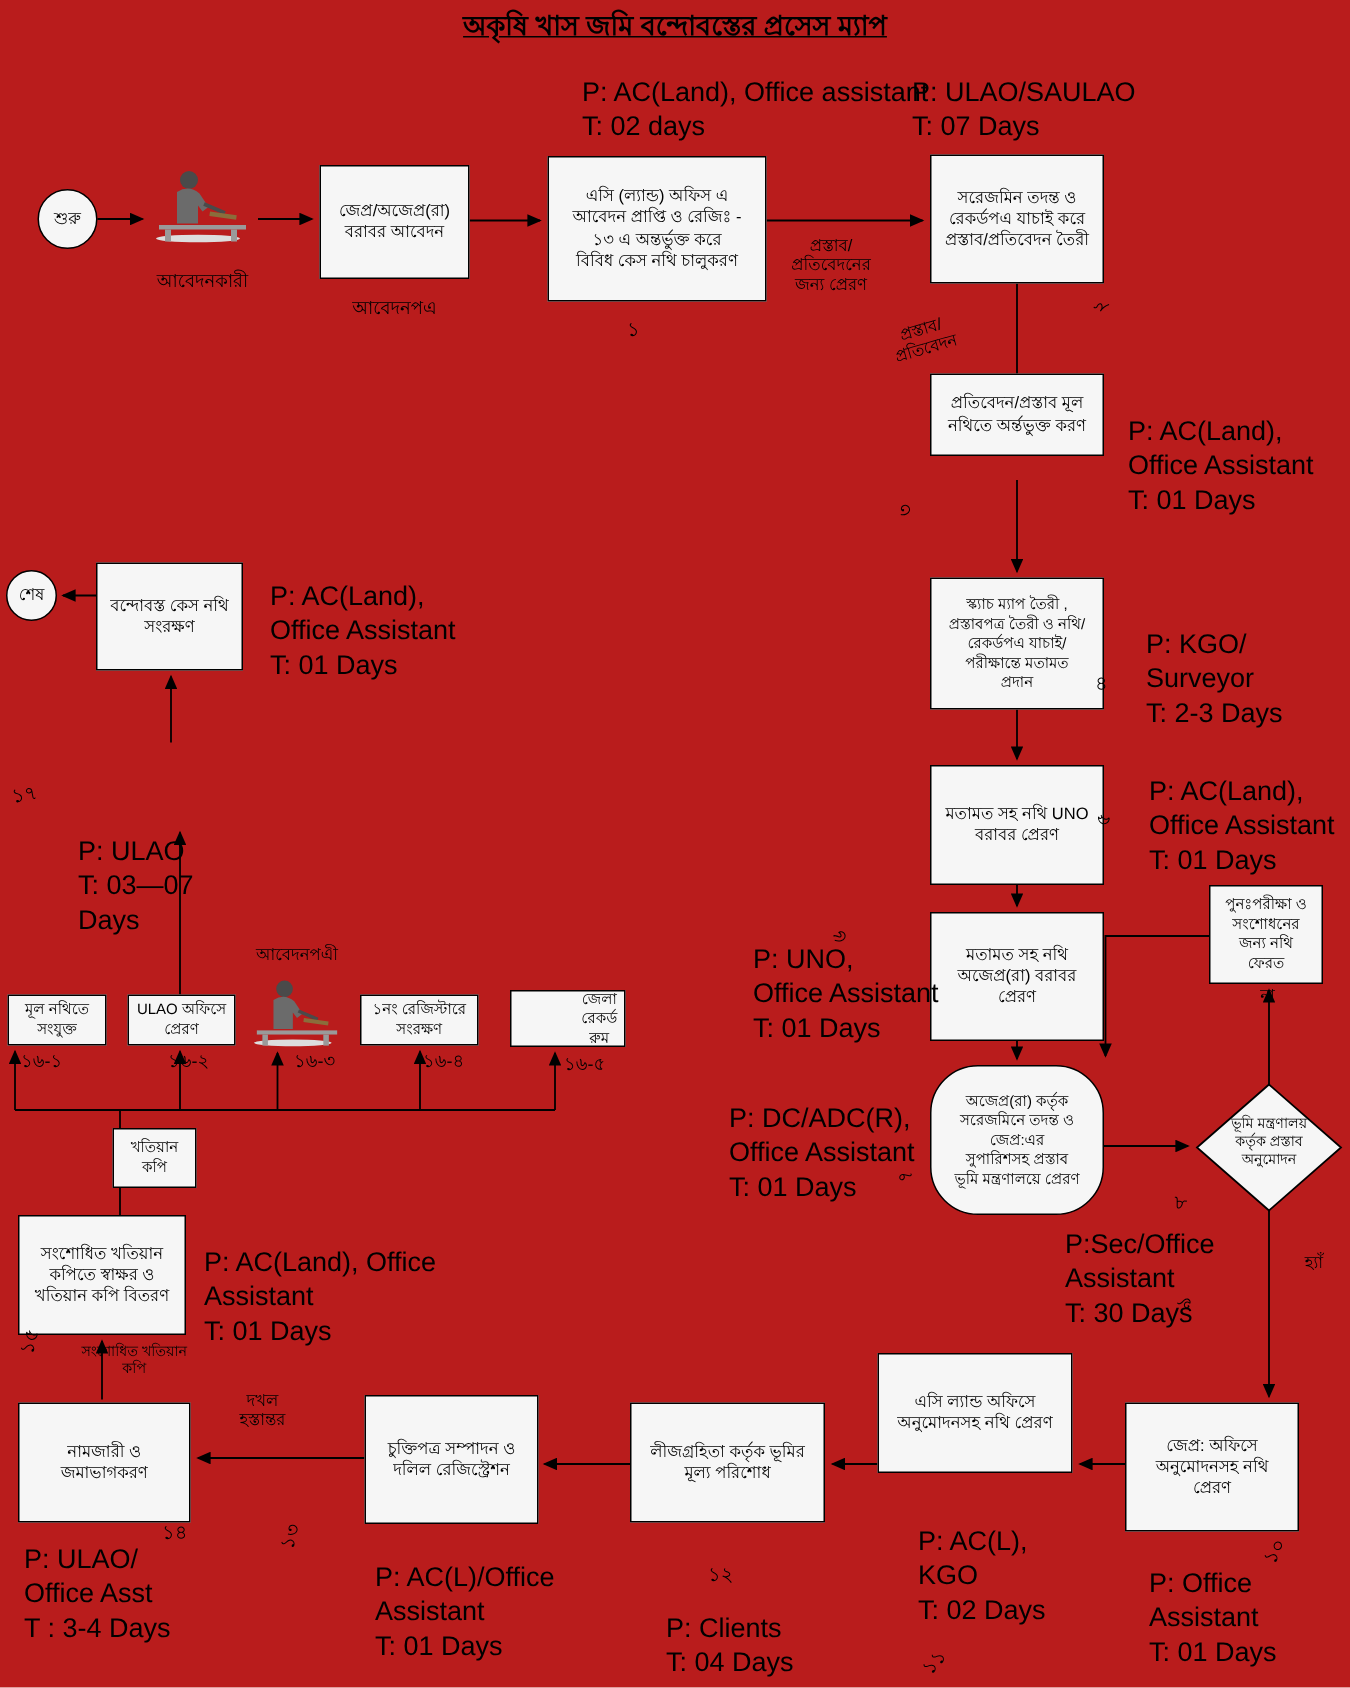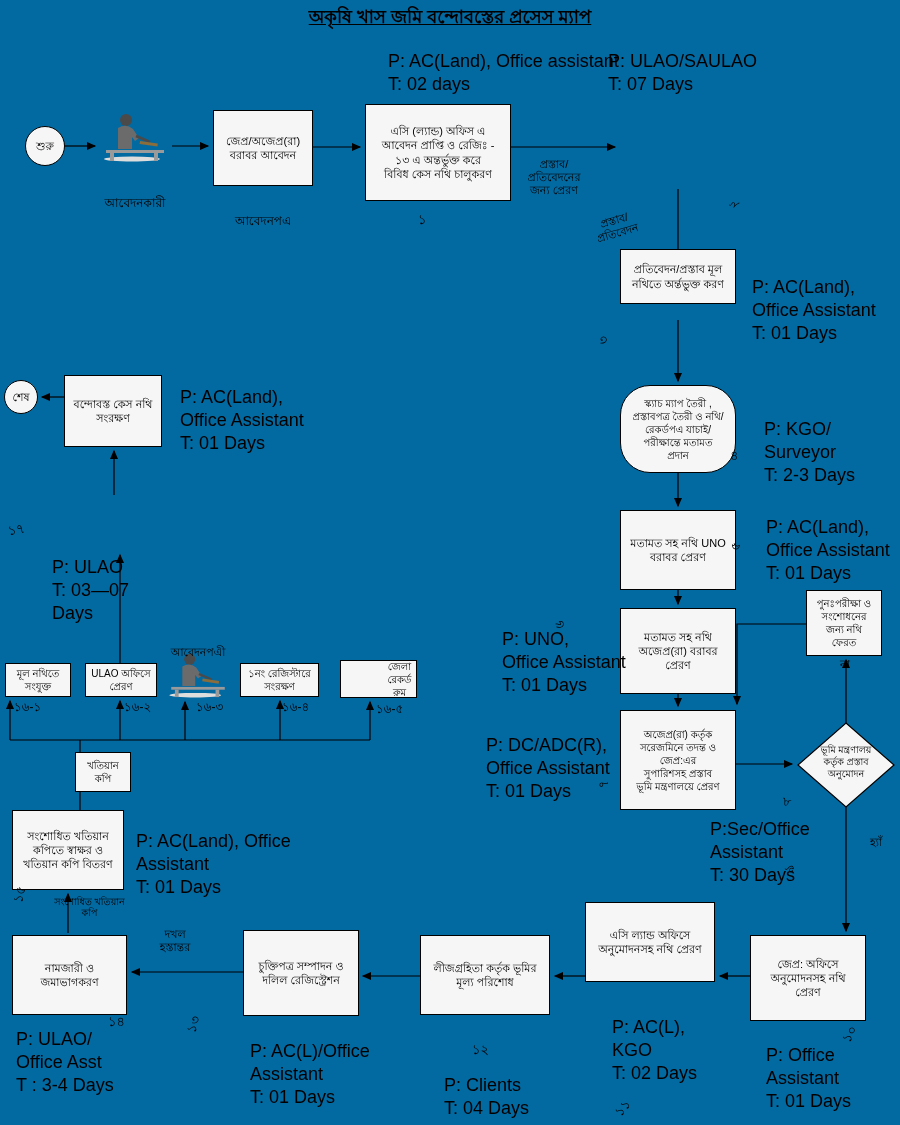--- a/index.html
+++ b/index.html
@@ -1,24 +1,24 @@
 <!DOCTYPE html>
 <html><head>
 <meta charset="utf-8">
 <style>
   html,body{margin:0;padding:0;background:#fff;}
   body{font-family:"Liberation Sans","DejaVu Sans",sans-serif;color:#000;}
-  .canvas{position:relative;width:900px;height:1125px;background:#0369a1;overflow:hidden;}
+  .canvas{position:relative;width:900px;height:1125px;background:#b91c1c;overflow:hidden;}
   .wires{position:absolute;left:0;top:0;}
   .title{position:absolute;left:0;top:3px;width:100%;text-align:center;font-size:18px;font-weight:bold;text-decoration:underline;}
   .node{position:absolute;border:1px solid #000;background:#f6f6f6;display:flex;align-items:center;justify-content:center;
         text-align:center;font-size:11px;line-height:1.3;white-space:pre-line;padding:2px;box-sizing:border-box;}
   .small{font-size:10px;}
   .circle{border-radius:50%;background:#f6f6f6;font-size:11px;}
-  .caption{position:absolute;font-size:12px;text-align:center;white-space:pre-line;margin-top:16px;}
+  .caption{position:absolute;font-size:12px;text-align:center;white-space:pre-line;}
   .ann{position:absolute;font-size:18px;line-height:1.28;white-space:pre-line;}
   .num{position:absolute;font-size:13px;white-space:nowrap;}
   .edge-label{position:absolute;font-size:11px;line-height:1.2;text-align:center;white-space:pre-line;}
   .diamond-text{position:absolute;font-size:9.5px;line-height:1.25;text-align:center;white-space:pre-line;}
   .person{position:absolute;}
 </style>
 </head>
 <body>
 
 <div class="canvas">
@@ -90,35 +90,38 @@
 ১৩ এ অন্তর্ভুক্ত করে
 বিবিধ কেস নথি চালুকরণ</div>
   <div class="ann" style="left:388px;top:50px;">P: AC(Land), Office assistant
 T: 02 days</div>
   <div class="num" style="left:418px;top:210px;">১</div>
 
   <div class="edge-label" style="left:518px;top:158px;width:72px;">প্রস্তাব/
 প্রতিবেদনের
 জন্য প্রেরণ</div>
 
+  <div class="node" style="left:620px;top:103px;width:116px;height:86px;">সরেজমিন তদন্ত ও
+রেকর্ডপএ যাচাই করে
+প্রস্তাব/প্রতিবেদন তৈরী</div>
   <div class="ann" style="left:608px;top:50px;">P: ULAO/SAULAO
 T: 07 Days</div>
   <div class="num" style="left:730px;top:194px;transform:rotate(-75deg);">২</div>
 
   <div class="edge-label" style="left:576px;top:214px;width:80px;transform:rotate(-16deg);">প্রস্তাব/
 প্রতিবেদন</div>
 
   <div class="node" style="left:620px;top:249px;width:116px;height:55px;">প্রতিবেদন/প্রস্তাব মূল
 নথিতে অর্ন্তভুক্ত করণ</div>
   <div class="ann" style="left:752px;top:276px;">P: AC(Land),
 Office Assistant
 T: 01 Days</div>
   <div class="num" style="left:600px;top:330px;transform:rotate(-75deg);">৩</div>
 
-  <div class="node small" style="left:620px;top:385px;width:116px;height:88px;border-radius:30px;">স্ক্যাচ ম্যাপ তৈরী ,
+  <div class="node small" style="left:620px;top:385px;width:116px;height:88px;">স্ক্যাচ ম্যাপ তৈরী ,
 প্রস্তাবপত্র তৈরী ও নথি/
 রেকর্ডপএ যাচাই/
 পরীক্ষান্তে মতামত
 প্রদান</div>
   <div class="ann" style="left:764px;top:418px;">P: KGO/
 Surveyor
 T: 2-3 Days</div>
   <div class="num" style="left:730px;top:446px;">৪</div>
 
   <div class="node" style="left:620px;top:510px;width:116px;height:80px;">মতামত সহ নথি UNO
@@ -129,21 +132,21 @@
   <div class="num" style="left:732px;top:536px;transform:rotate(-80deg);">৫</div>
 
   <div class="node" style="left:620px;top:608px;width:116px;height:86px;">মতামত সহ নথি
 অজেপ্র(রা) বরাবর
 প্রেরণ</div>
   <div class="ann" style="left:502px;top:628px;">P: UNO,
 Office Assistant
 T: 01 Days</div>
   <div class="num" style="left:556px;top:614px;transform:rotate(-70deg);">৬</div>
 
-  <div class="node small" style="left:620px;top:710px;width:116px;height:100px;">অজেপ্র(রা) কর্তৃক
+  <div class="node small" style="left:620px;top:710px;width:116px;height:100px;border-radius:32px;">অজেপ্র(রা) কর্তৃক
 সরেজমিনে তদন্ত ও
 জেপ্র:এর
 সুপারিশসহ প্রস্তাব
 ভূমি মন্ত্রণালয়ে প্রেরণ</div>
   <div class="ann" style="left:486px;top:734px;">P: DC/ADC(R),
 Office Assistant
 T: 01 Days</div>
   <div class="num" style="left:600px;top:774px;transform:rotate(-80deg);">৭</div>
 
   <div class="node small" style="left:806px;top:590px;width:76px;height:66px;">পুনঃপরীক্ষা ও
@@ -211,21 +214,21 @@
 
   <div class="node small" style="left:75px;top:752px;width:56px;height:40px;">খতিয়ান
 কপি</div>
 
   <div class="node small" style="left:5px;top:663px;width:66px;height:34px;">মূল নথিতে
 সংযুক্ত</div>
   <div class="num" style="left:14px;top:698px;font-size:12px;">১৬-১</div>
 
   <div class="node small" style="left:85px;top:663px;width:72px;height:34px;">ULAO অফিসে
 প্রেরণ</div>
-  <div class="num" style="left:124px;top:698px;font-size:12px;">১৬-২</div>
+  <div class="num" style="left:112px;top:698px;font-size:12px;">১৬-২</div>
 
   <div class="person" style="left:165px;top:650px;width:66px;height:48px;">
     <svg width="66" height="48" viewBox="0 0 70 52">
       <ellipse cx="32" cy="49" rx="28" ry="2.5" fill="#ddd"></ellipse>
       <circle cx="26" cy="10" r="6" fill="#4a4a4a"></circle>
       <path d="M18 18 q8 -5 15 1 l6 9 -4 3 -3 -4 0 12 -14 0 z" fill="#6b6b6b"></path>
       <path d="M36 26 l14 6" stroke="#4a4a4a" stroke-width="2.5" fill="none"></path>
       <rect x="40" y="31" width="18" height="3" fill="#8a6d3b" transform="rotate(8 40 31)"></rect>
       <rect x="6" y="40" width="58" height="3" fill="#9a9a9a"></rect>
       <rect x="10" y="43" width="4" height="8" fill="#9a9a9a"></rect>

